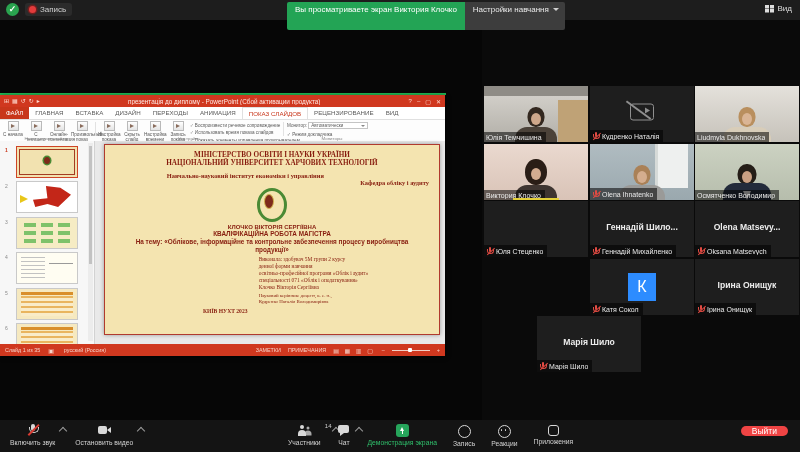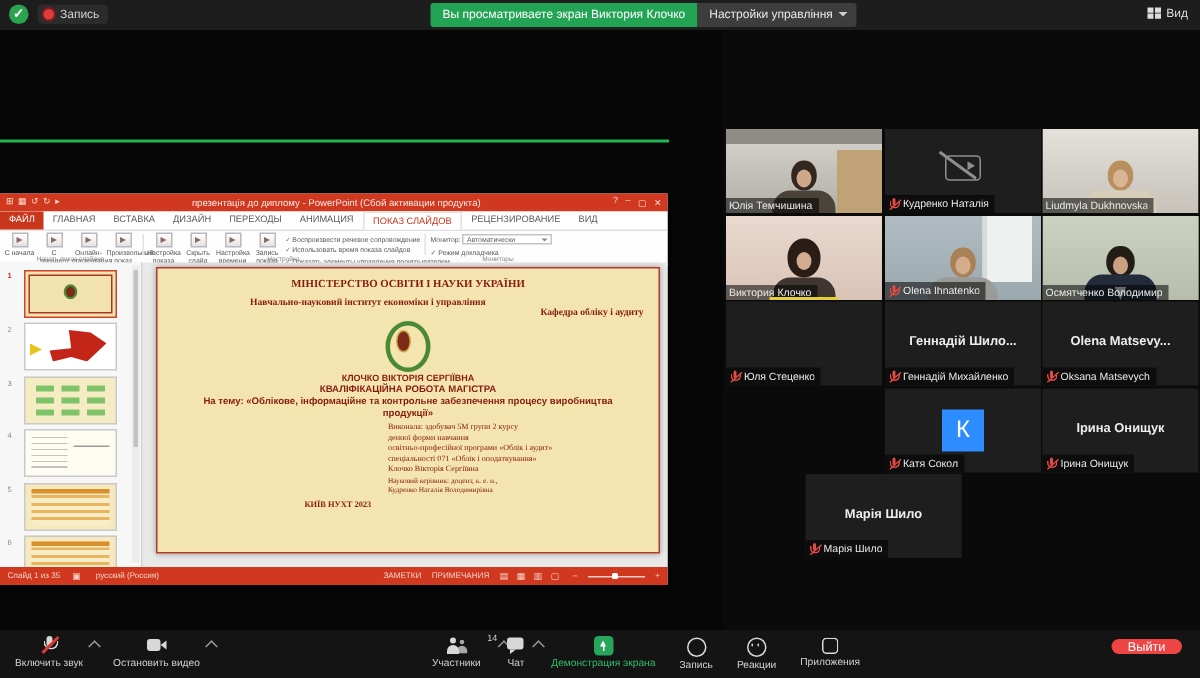--- a/index.html
+++ b/index.html
@@ -7,39 +7,39 @@
        font-family:"Liberation Sans",sans-serif;-webkit-font-smoothing:antialiased;}
 
   
   .topbar{position:absolute;left:0;top:0;width:800px;height:20px;background:#1d1d1d;z-index:30;}
   .tb-left{position:absolute;left:6px;top:3px;display:flex;align-items:center;gap:6px;}
   .shield{width:13px;height:13px;border-radius:50%;background:#2aa44f;color:#fff;font-size:9px;
           line-height:13px;text-align:center;font-weight:bold;}
   .rec{display:flex;align-items:center;gap:4px;background:#2b2b2b;border-radius:3px;padding:2px 6px 2px 4px;}
   .rec-dot{width:7px;height:7px;border-radius:50%;background:#e23b3b;box-shadow:0 0 0 1.5px #6e1f1f;}
   .rec-lb{color:#cfcfcf;font-size:8px;}
-  .tb-center{position:absolute;left:287px;top:2px;display:flex;height:16px;}
+  .tb-center{position:absolute;left:287px;top:2px;display:flex;height:28px;}
   .banner{background:#23a455;color:#fff;font-size:8px;line-height:16px;padding:0 8px;border-radius:2px 0 0 2px;white-space:nowrap;}
   .vset{background:#3d3d3d;color:#e9e9e9;font-size:8px;line-height:16px;padding:0 16px 0 8px;
         border-radius:0 2px 2px 0;position:relative;white-space:nowrap;cursor:default;}
   .vset::after{content:"";position:absolute;right:6px;top:6px;border:3px solid transparent;border-top-color:#cfcfcf;}
   .tb-right{position:absolute;right:8px;top:4px;display:flex;align-items:center;gap:4px;color:#ddd;font-size:8px;}
   .grid-ico{width:9px;height:8px;background:
      linear-gradient(#ddd,#ddd) left top/4px 3.5px no-repeat,
      linear-gradient(#ddd,#ddd) right top/4px 3.5px no-repeat,
      linear-gradient(#ddd,#ddd) left bottom/4px 3.5px no-repeat,
      linear-gradient(#ddd,#ddd) right bottom/4px 3.5px no-repeat;}
 
   
   .stage{position:absolute;left:0;top:20px;width:482px;height:400px;background:#060606;}
   .green-line{position:absolute;left:0;top:93px;width:446px;height:2px;background:#21b553;z-index:5;}
 
   
   .ppt{position:absolute;left:0;top:95px;width:445px;height:261px;background:#fff;z-index:6;
-       box-shadow:1px 1px 4px rgba(0,0,0,.6);margin-top:34px;}
+       box-shadow:1px 1px 4px rgba(0,0,0,.6);}
   .ptitle{height:12px;background:#d0381f;display:flex;align-items:center;}
   .qat{display:flex;gap:3px;margin-left:4px;font-size:6px;color:#ffd9ce;line-height:12px;}
   .ptitle-text{flex:1;text-align:center;font-size:6.4px;color:#ffe9e3;white-space:nowrap;overflow:hidden;}
   .pwinctl{margin-right:4px;font-size:6px;color:#ffd9ce;display:flex;gap:5px;}
   .ptabs{height:12px;display:flex;background:#fff;border-bottom:1px solid #e0e0e0;}
   .ptab{padding:0 6px;line-height:12px;font-size:6.2px;color:#5c5c5c;white-space:nowrap;}
   .ptab.file{background:#c8361b;color:#fff;}
   .ptab.active{color:#c8361b;border:1px solid #e0e0e0;border-bottom:none;background:#fff;}
 
   .ribbon{position:relative;height:22px;background:#fdfdfd;border-bottom:1px solid #d8d8d8;font-size:4.6px;color:#555;}
@@ -203,21 +203,21 @@
   <div class="topbar">
     <div class="tb-left">
       <div class="shield">✓</div>
       <div class="rec">
         <span class="rec-dot"></span>
         <span class="rec-lb">Запись</span>
       </div>
     </div>
     <div class="tb-center">
       <div class="banner">Вы просматриваете экран Виктория Клочко</div>
-      <div class="vset">Настройки управління</div>
+      <div class="vset">Настройки навчання</div>
     </div>
     <div class="tb-right">
       <span class="grid-ico"></span>
       <span>Вид</span>
     </div>
   </div>
 
   <div class="stage"></div>
   <div class="green-line"></div>
 
@@ -293,20 +293,21 @@
         <div class="thumb th5" style="top:147px"></div>
         <span class="tnum" style="top:184px">6</span>
         <div class="thumb th6" style="top:182px"></div>
         <div class="tscroll">
             <i></i>
           </div>
       </div>
 
       <div class="pslide">
         <div class="sl-l1 sl-serif">МІНІСТЕРСТВО ОСВІТИ І НАУКИ УКРАЇНИ</div>
+        <div class="sl-l2 sl-serif">НАЦІОНАЛЬНИЙ УНІВЕРСИТЕТ ХАРЧОВИХ ТЕХНОЛОГІЙ</div>
         <div class="sl-inst sl-serif">Навчально-науковий інститут економіки і управління</div>
         <div class="sl-dept sl-serif">Кафедра обліку і аудиту</div>
         <div class="emblem"></div>
         <div class="sl-auth">КЛОЧКО ВІКТОРІЯ СЕРГІЇВНА</div>
         <div class="sl-work">КВАЛІФІКАЦІЙНА РОБОТА МАГІСТРА</div>
         <div class="sl-topic">На тему: «Облікове, інформаційне та контрольне забезпечення процесу виробництва продукції»</div>
         <div class="sl-det sl-serif">
           <div>Виконала: здобувач 5М групи 2 курсу</div>
           <div>денної форми навчання</div>
           <div>освітньо-професійної програми «Облік і аудит»</div>

